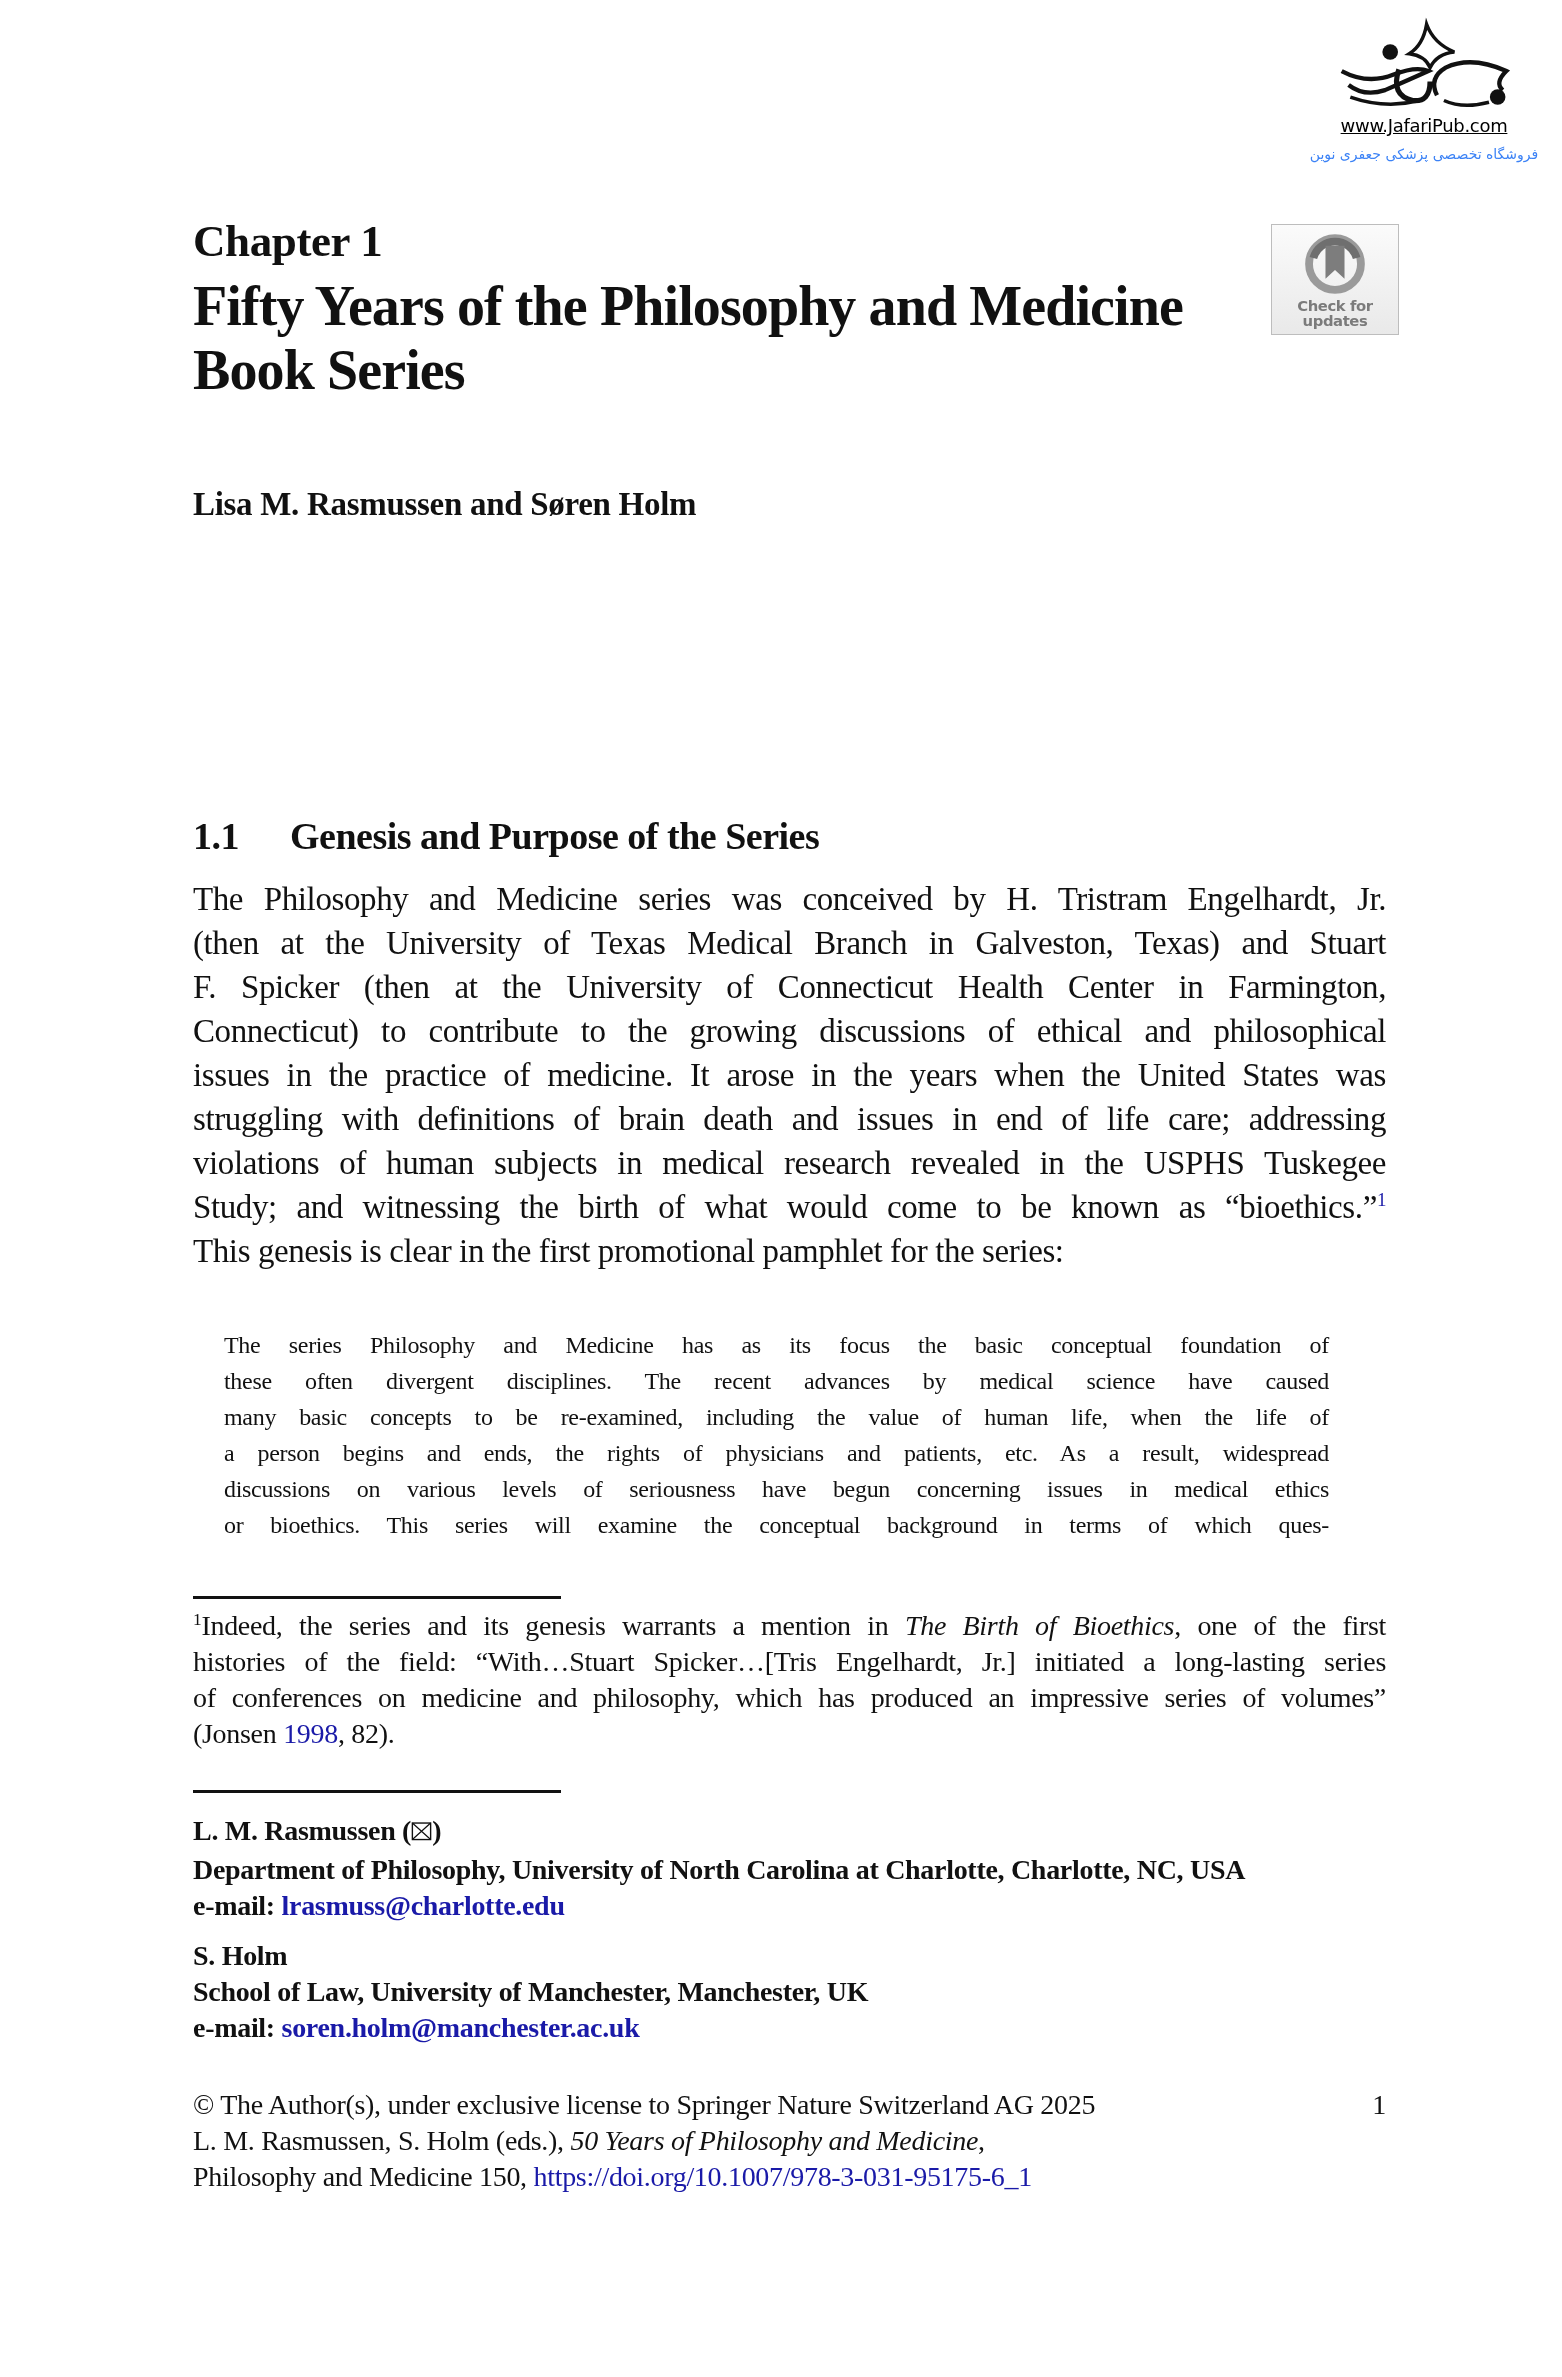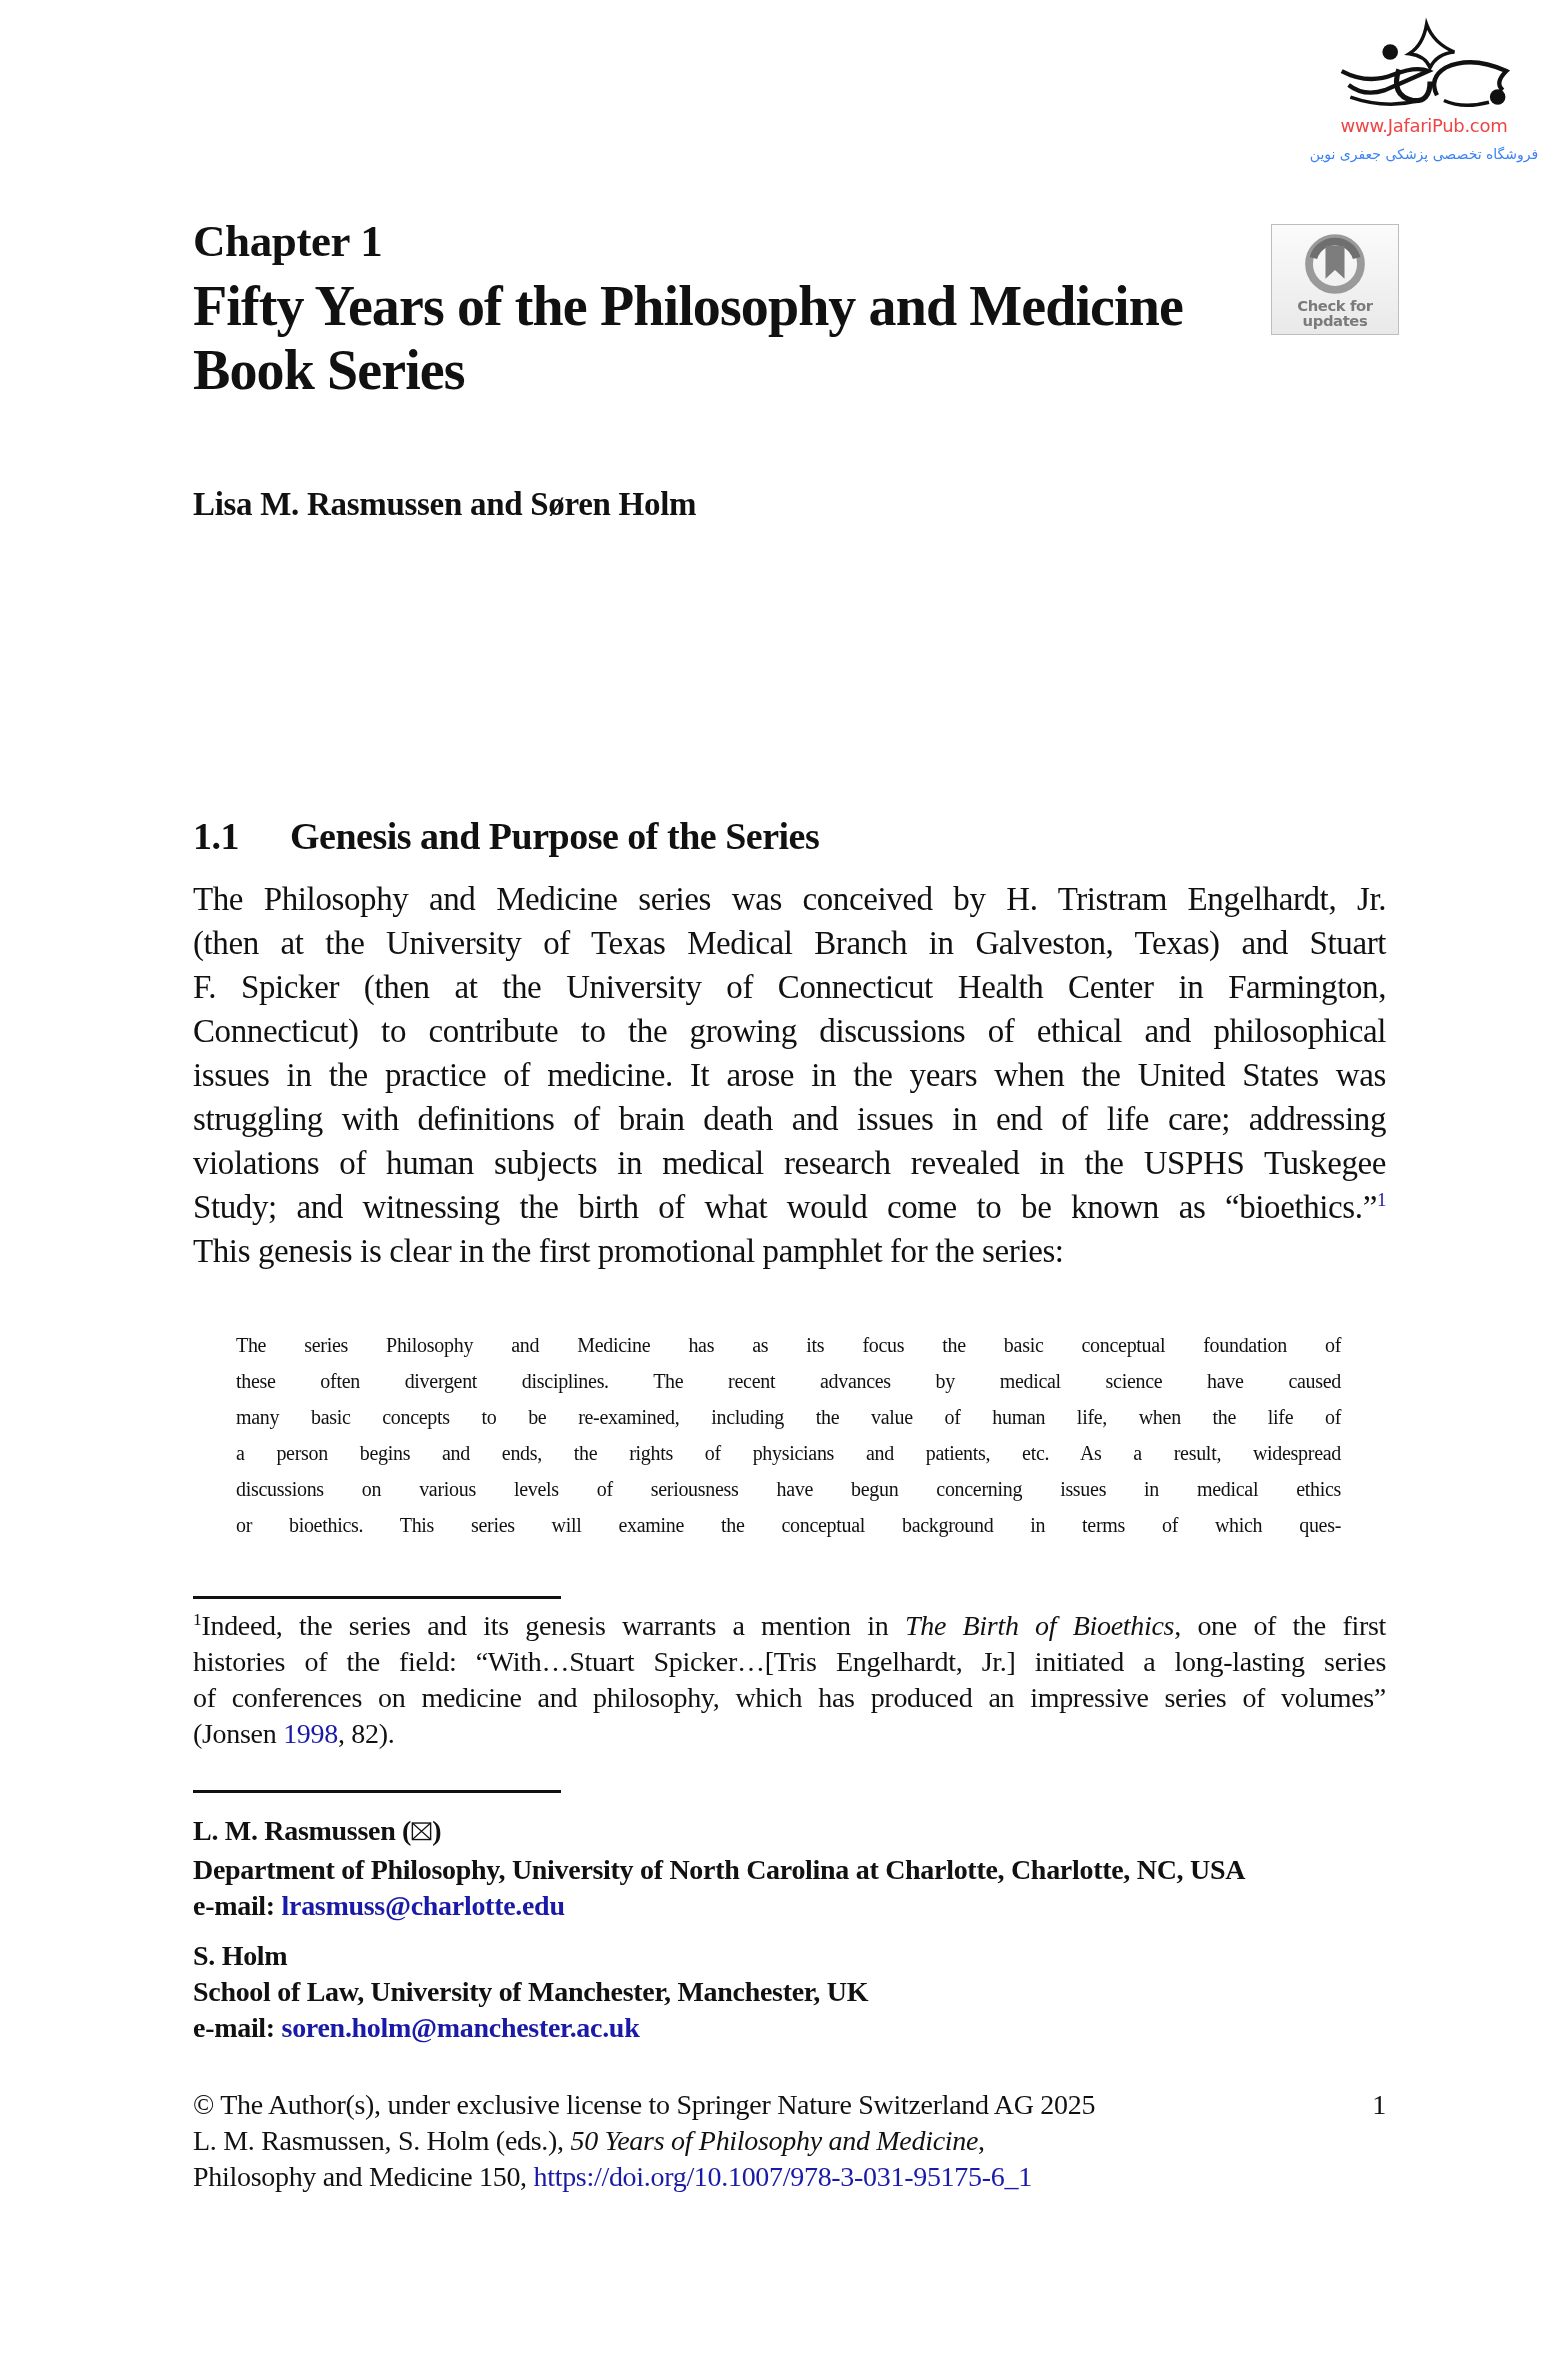--- a/index.html
+++ b/index.html
@@ -22,23 +22,24 @@
       left: 1294px;
       top: 17.4px;
       width: 260px;
       height: 156px;
       text-align: center;
     }
     .watermark svg { display: block; margin: 0 auto; }
     .wm-url {
       font-family: "DejaVu Sans", "Liberation Sans", sans-serif;
       font-size: 18px;
-      color: #ef4444;
+      color: #000000;
       letter-spacing: -0.3px;
       margin-top: 1.7px;
+      text-decoration: underline;
     }
     .wm-fa {
       font-family: "DejaVu Sans", sans-serif;
       font-size: 14px;
       color: #3b82f6;
       margin-top: 10.4px;
       direction: rtl;
     }
 
     
@@ -112,24 +113,24 @@
     .body-text .ln.last { text-align-last: left; }
 
     sup.fnref {
       font-size: 19px;
       color: #1a1aa8;
       vertical-align: 12px;
       line-height: 0;
     }
 
     .quote {
-      left: 236px;
+      left: 224px;
       top: 1327px;
       width: 1105px;
-      font-size: 20px;
+      font-size: 24px;
       line-height: 36px;
       letter-spacing: -0.3px;
     }
     .quote .ln { display: block; text-align: justify; text-align-last: justify; white-space: nowrap; }
 
     .rule {
       left: 193px;
       height: 2.6px;
       width: 368px;
       background: #111;

